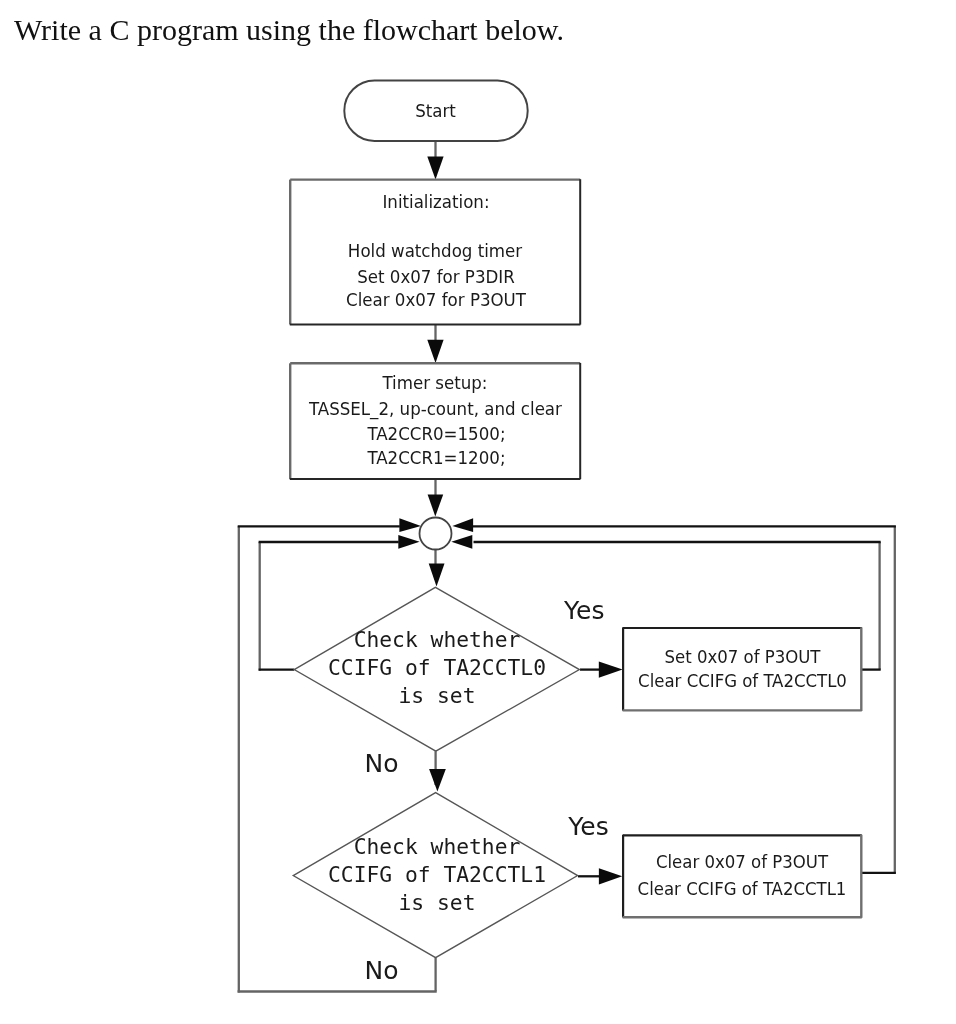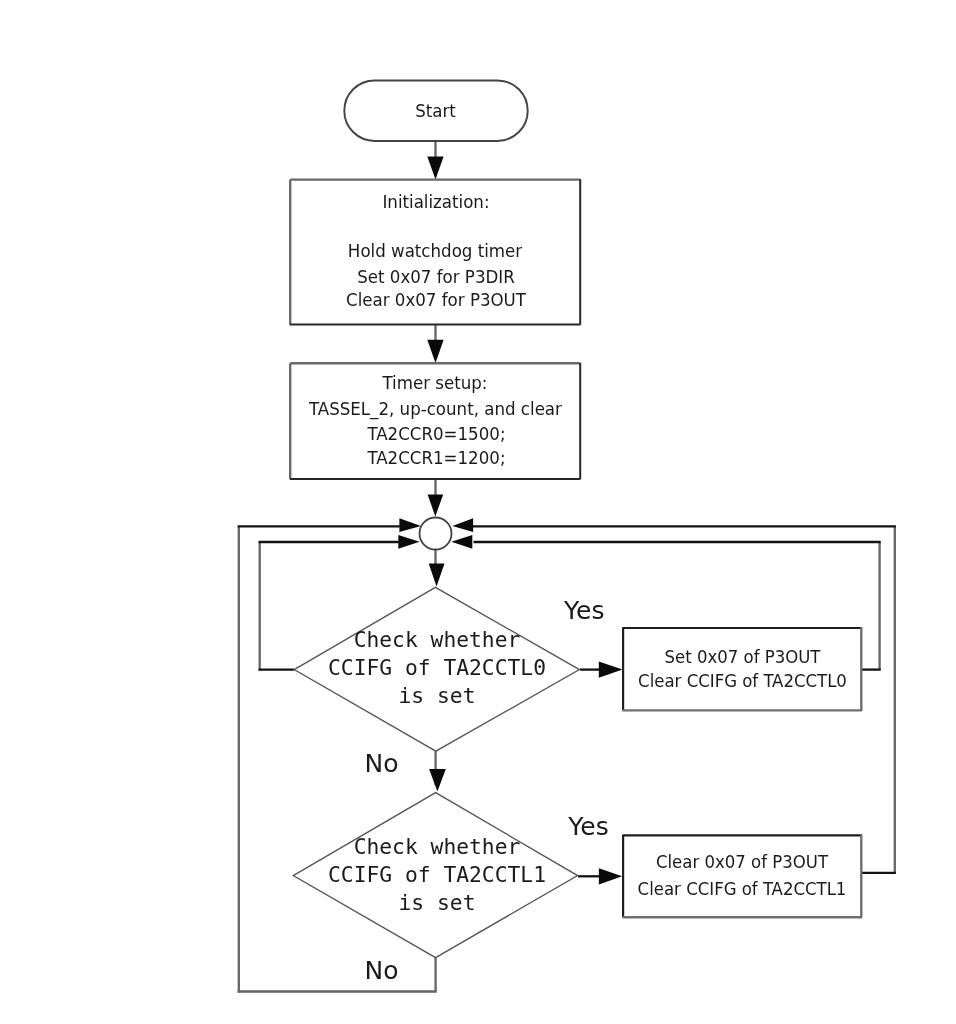--- a/index.html
+++ b/index.html
@@ -9,20 +9,21 @@
   .prompt{position:absolute;left:14px;top:13px;font-family:"Liberation Serif","DejaVu Serif",serif;font-size:30px;color:#111;white-space:nowrap;}
   svg{position:absolute;left:0;top:0;}
   .sans{font-family:"DejaVu Sans Condensed","Liberation Sans",sans-serif;}
   .wide{font-family:"DejaVu Sans","Liberation Sans",sans-serif;}
   .mono{font-family:"DejaVu Sans Mono","Liberation Mono",monospace;}
 </style>
 </head>
 <body>
 
 <div id="page">
+  <div class="prompt">Write a C program using the flowchart below.</div>
   <svg id="chart" width="956" height="1024" viewBox="0 0 956 1024">
 
     <g fill="none">
 
       <g stroke="#646464" stroke-width="2.3">
         <path d="M436.7 991.5 H 237.6"></path>
         <path d="M435.5 141 V 172"></path>
         <path d="M435.5 324.5 V 355"></path>
         <path d="M435.5 479 V 509"></path>
         <path d="M435.5 549.5 V 580"></path>

